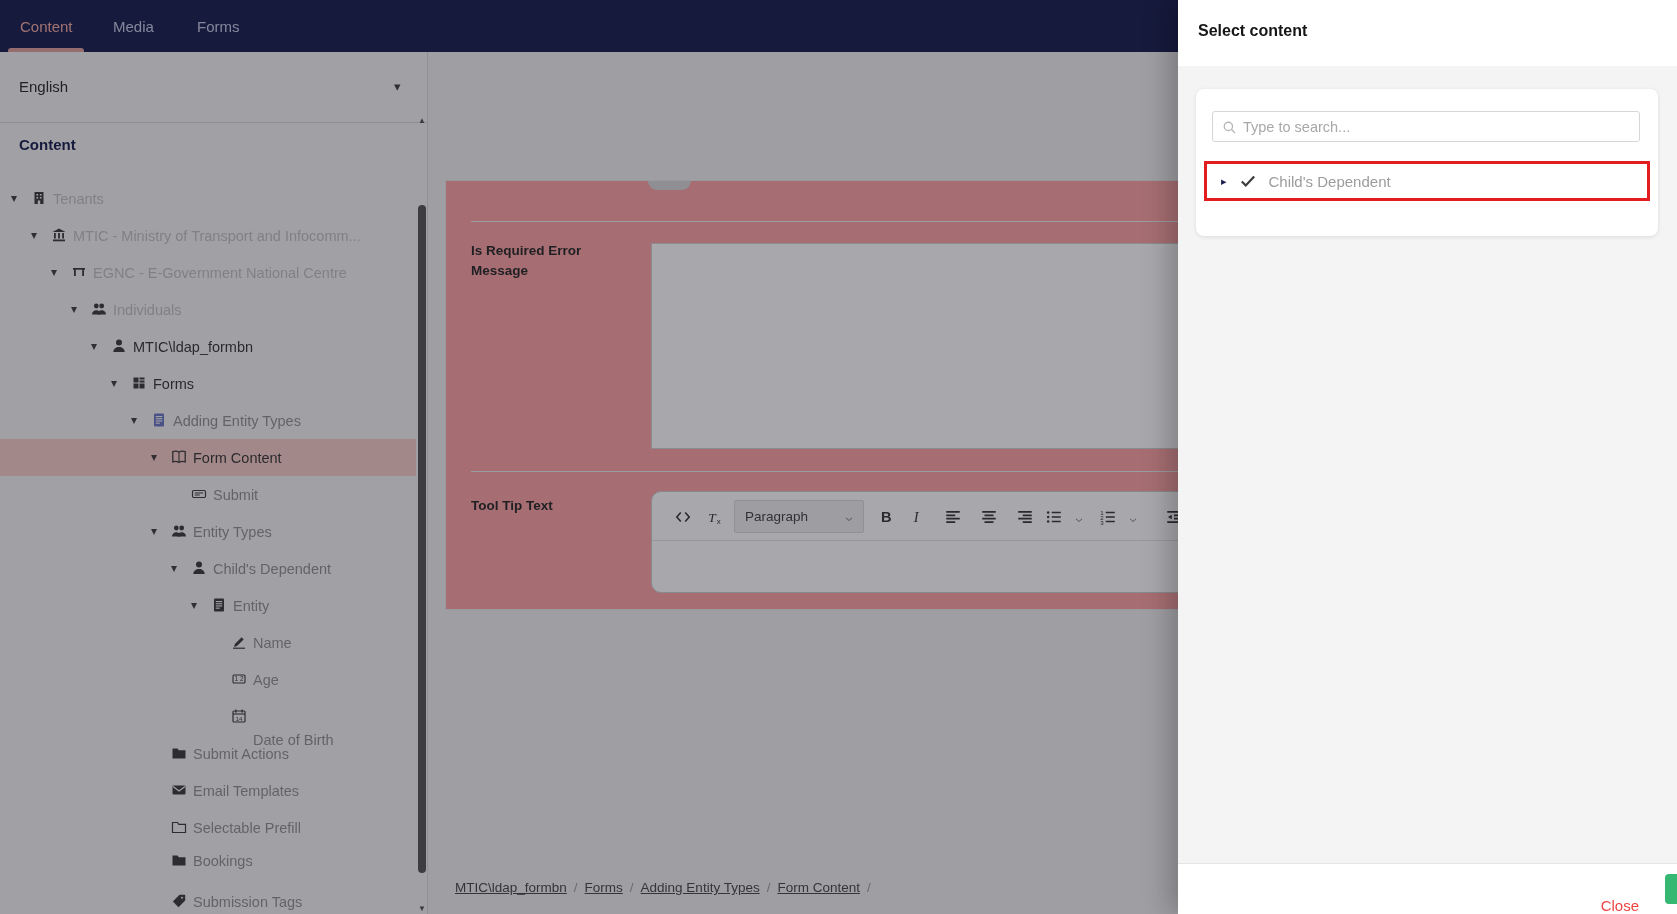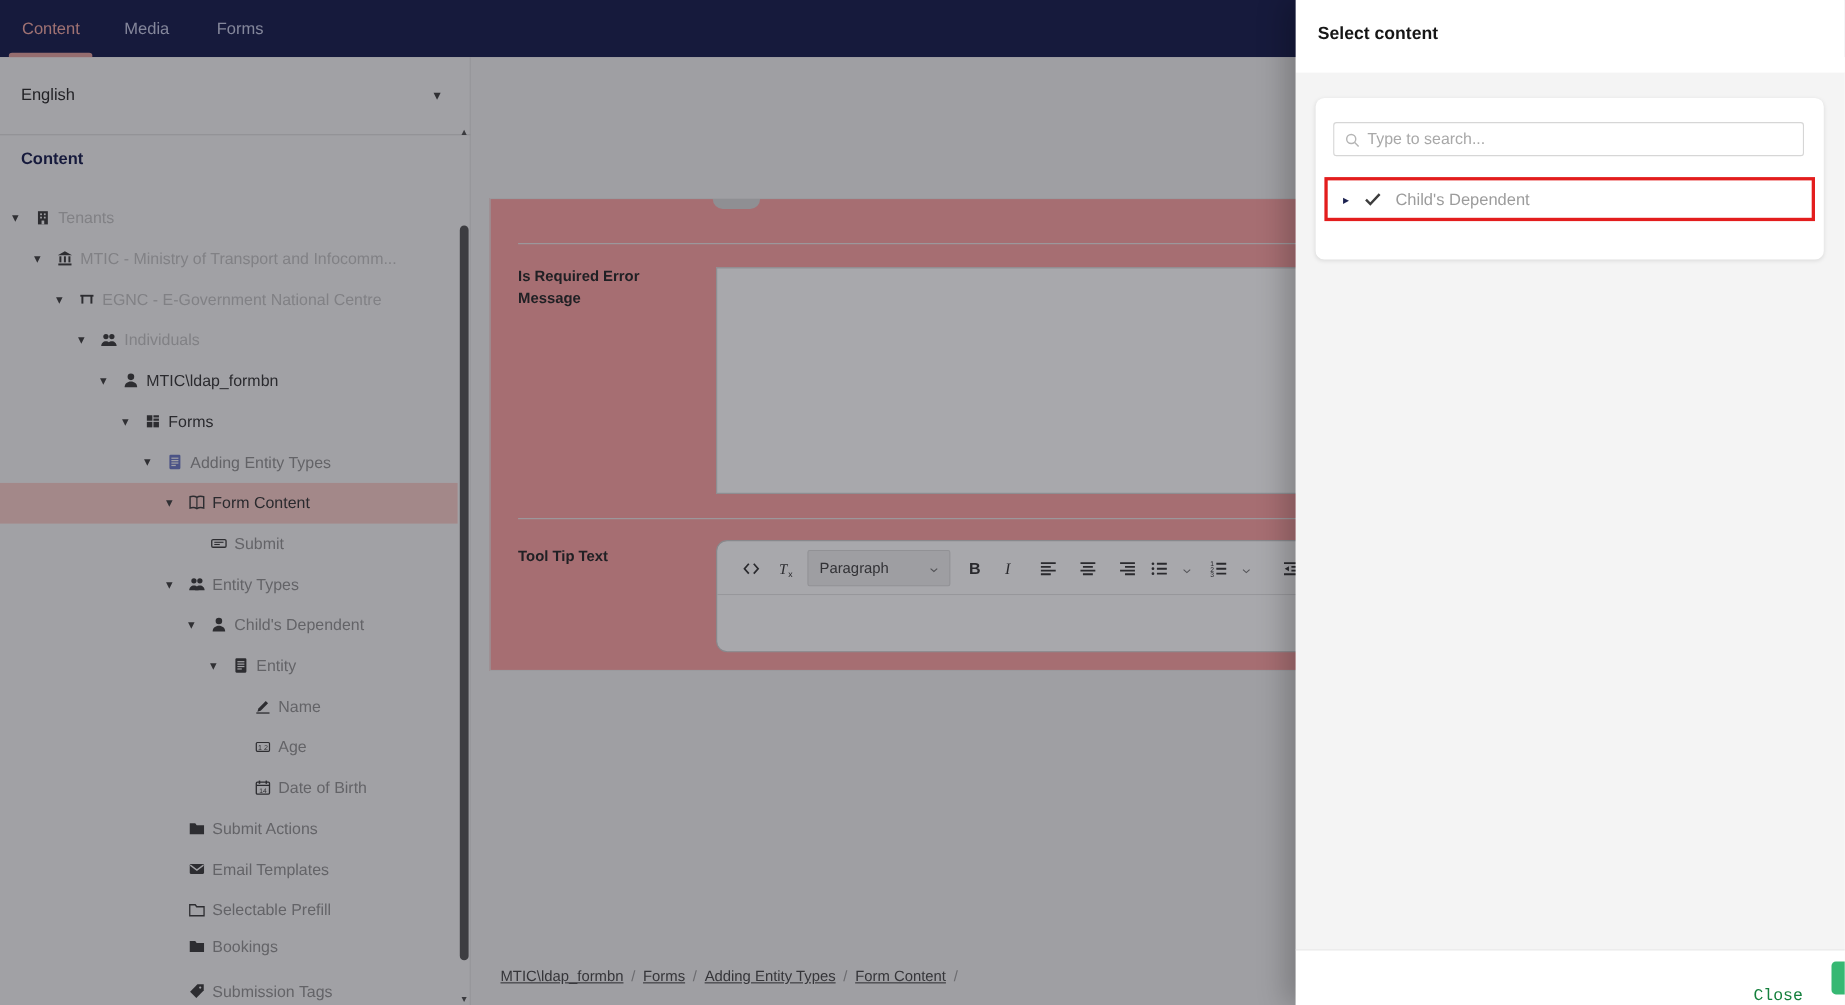--- a/index.html
+++ b/index.html
@@ -102,22 +102,22 @@
   #panel-search input::placeholder { color:#a8a8a8; }
   #search-icon { position:absolute; left:9px; top:8px; width:15px; height:15px; color:#b5b5b5; }
   #panel-row { position:absolute; left:8px; top:72px; width:446px; height:40px;
     border:3px solid #e31d1d; background:#fff; display:flex; align-items:center; cursor:pointer; }
   #panel-row .arr { font-size:11px; color:#1b2150; margin-left:14px; }
   #panel-row .chk { width:18px; height:18px; color:#3d3d3d; margin-left:12px; }
   #panel-row .lbl { font-size:15px; color:#9c9c9c; margin-left:12px; }
   #panel-footer { position:absolute; left:0; bottom:0; width:100%; height:51px; background:#fff;
     border-top:1px solid #e4e4e4; display:flex; align-items:center; justify-content:flex-end;
     padding-right:17px; }
-  #close-btn { font-size:15px; color:#15803d; margin-right:26px; cursor:pointer; background:none; border:none;
-    font-family:Liberation Mono, monospace;margin-top:33px; }
+  #close-btn { font-size:15px; color:#ef4444; margin-right:26px; cursor:pointer; background:none; border:none;
+    font-family:Liberation Sans, sans-serif;margin-top:33px; }
   #submit-btn { width:78px; height:30px; background:#36b873; color:#fff; font-weight:bold; font-size:14.5px;
     border:none; border-radius:4px; cursor:pointer; font-family:"Liberation Sans",sans-serif; }
 </style>
 </head>
 <body>
 
 <div id="stage">
 
   <div id="topnav">
     <div id="nav-tabs">
@@ -267,21 +267,21 @@
           <span class="tree-label tone-normal" style="left: 253px;">Age</span>
         </div>
         <div class="tree-row" style="top: 646px;">
           <span class="tree-icon" style="left: 231px;"><svg width="100%" height="100%" viewBox="0 0 16 16" fill="currentColor" xmlns="http://www.w3.org/2000/svg">
               <rect x="2" y="3" width="12" height="11" rx="1" fill="none" stroke="currentColor" stroke-width="1.2"></rect>
               <rect x="4.2" y="1.6" width="1.4" height="3"></rect>
               <rect x="10.4" y="1.6" width="1.4" height="3"></rect>
               <path d="M2 6h12" stroke="currentColor" stroke-width="1.1"></path>
               <text x="8" y="12.6" font-size="6" text-anchor="middle" fill="currentColor">14</text>
             </svg></span>
-          <span class="tree-label tone-normal" style="left: 253px;">Date of Birth</span>
+          <span class="tree-label tone-normal" style="left: 253px; margin-top: 23px;">Date of Birth</span>
         </div>
         <div class="tree-row" style="top: 683px;">
           <span class="tree-icon" style="left: 171px;"><svg width="100%" height="100%" viewBox="0 0 16 16" fill="currentColor" xmlns="http://www.w3.org/2000/svg">
               <path d="M1.5 3.5h5l1.3 1.8h6.7v8.2h-13V3.5z"></path>
             </svg></span>
           <span class="tree-label tone-normal" style="left: 193px;">Submit Actions</span>
         </div>
         <div class="tree-row" style="top: 720px;">
           <span class="tree-icon" style="left: 171px;"><svg width="100%" height="100%" viewBox="0 0 16 16" fill="currentColor" xmlns="http://www.w3.org/2000/svg">
               <rect x="1.5" y="3.5" width="13" height="9" rx="1"></rect>

